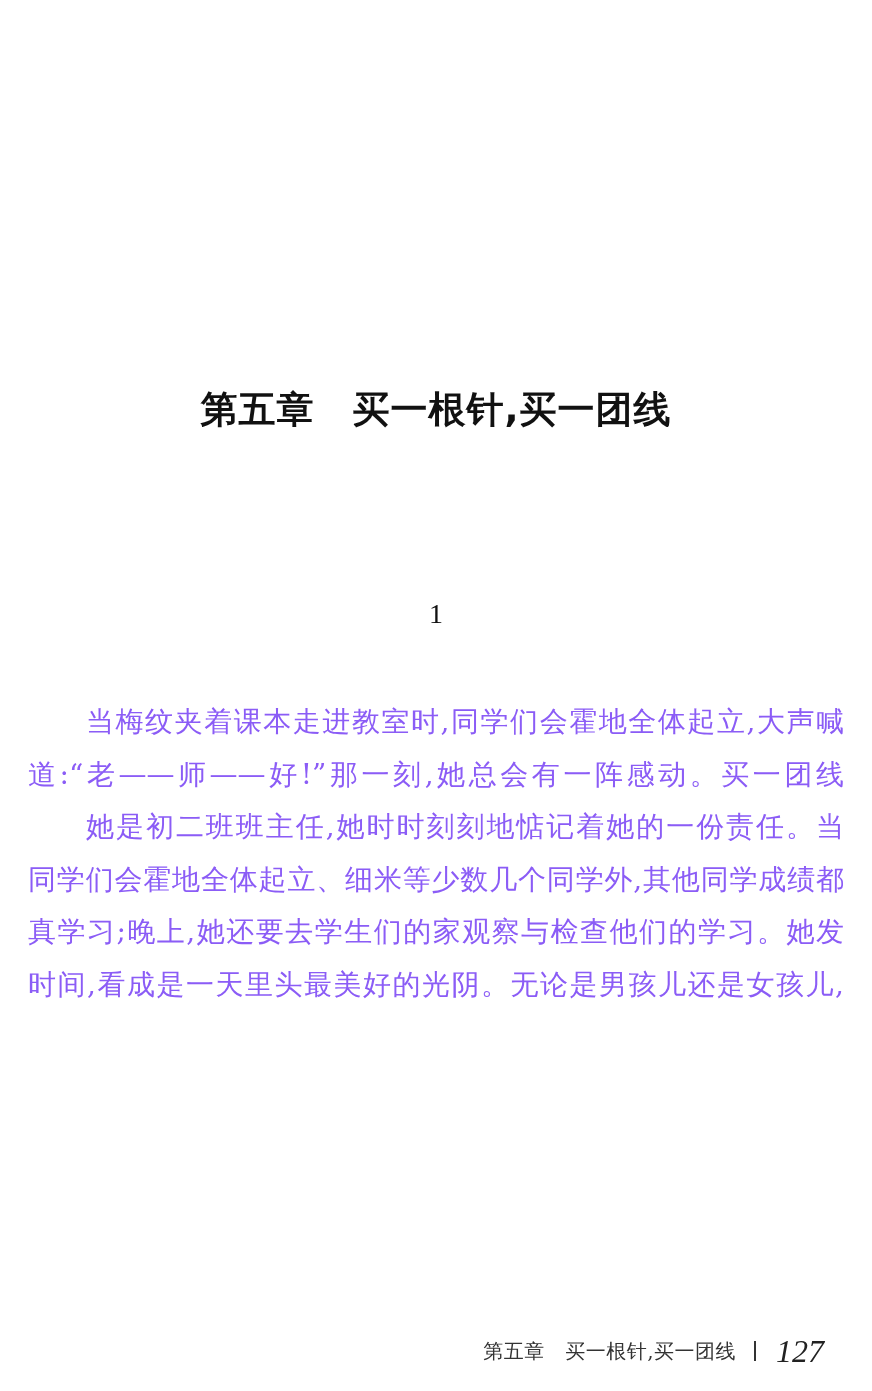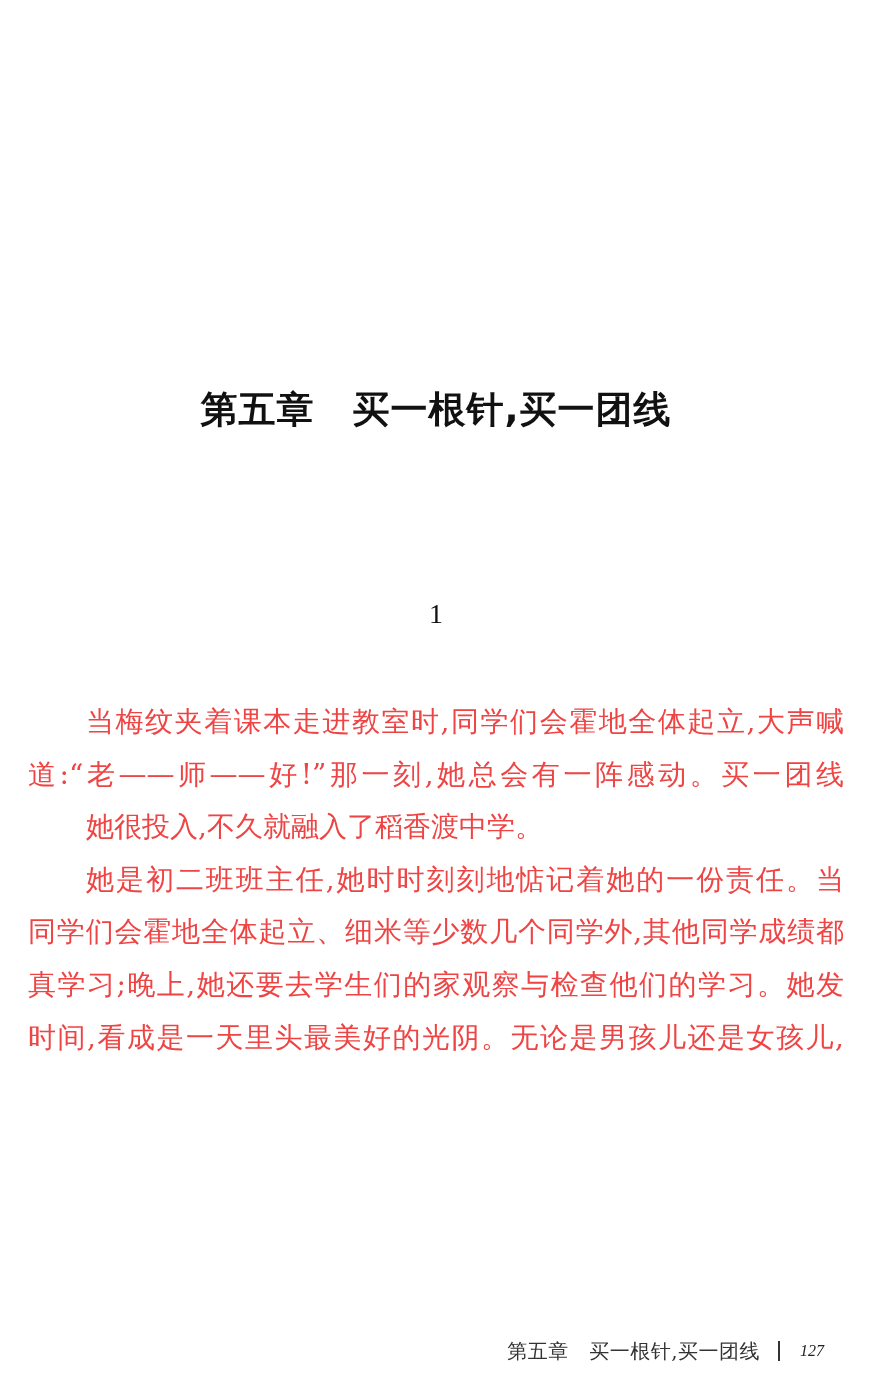--- a/index.html
+++ b/index.html
@@ -54,21 +54,21 @@
     width: 816px;
   }
   .line {
     display: block;
     height: 52.6px;
     line-height: 52.6px;
     font-size: 28px;
     white-space: nowrap;
     text-align: justify;
     text-align-last: justify;
-    color: #ef4444;
+    color: #8b5cf6;
   }
   .line.indent {
     padding-left: 58px;
   }
   .line.last {
     text-align-last: left;
   }
   .footer {
     position: absolute;
     top: 1334px;
@@ -86,39 +86,38 @@
   .footer-sep {
     display: inline-block;
     width: 2px;
     height: 20px;
     background: #333333;
     margin: 0 20px 0 18px;
   }
   .footer-page {
     font-family: "Liberation Serif", "DejaVu Serif", serif;
     font-style: italic;
-    font-size: 16px;
+    font-size: 32px;
     color: #222222;
   }
 </style>
 </head>
 <body>
 
 <div class="page">
 
   <div class="chapter-title">第五章　买一根针,买一团线</div>
 
   <div class="section-number">1</div>
 
   <div class="body-text">
 
     <span class="line indent">当梅纹夹着课本走进教室时,同学们会霍地全体起立,大声喊</span>
     <span class="line">道:“老——师——好!”那一刻,她总会有一阵感动。买一团线</span>
 
-    <span class="line indent last">她很投入,不久就融入了稻香渡中学。</span>
 
     <span class="line indent">她是初二班班主任,她时时刻刻地惦记着她的一份责任。当</span>
     <span class="line">同学们会霍地全体起立、细米等少数几个同学外,其他同学成绩都</span>
     <span class="line">真学习;晚上,她还要去学生们的家观察与检查他们的学习。她发</span>
     <span class="line">时间,看成是一天里头最美好的光阴。无论是男孩儿还是女孩儿,</span>
   </div>
 
   <div class="footer">
     <span class="footer-title">第五章　买一根针,买一团线</span>
     <span class="footer-sep"></span>

